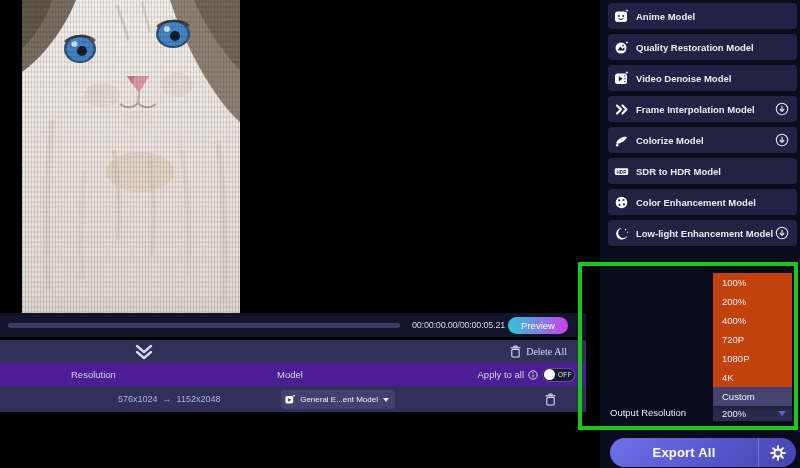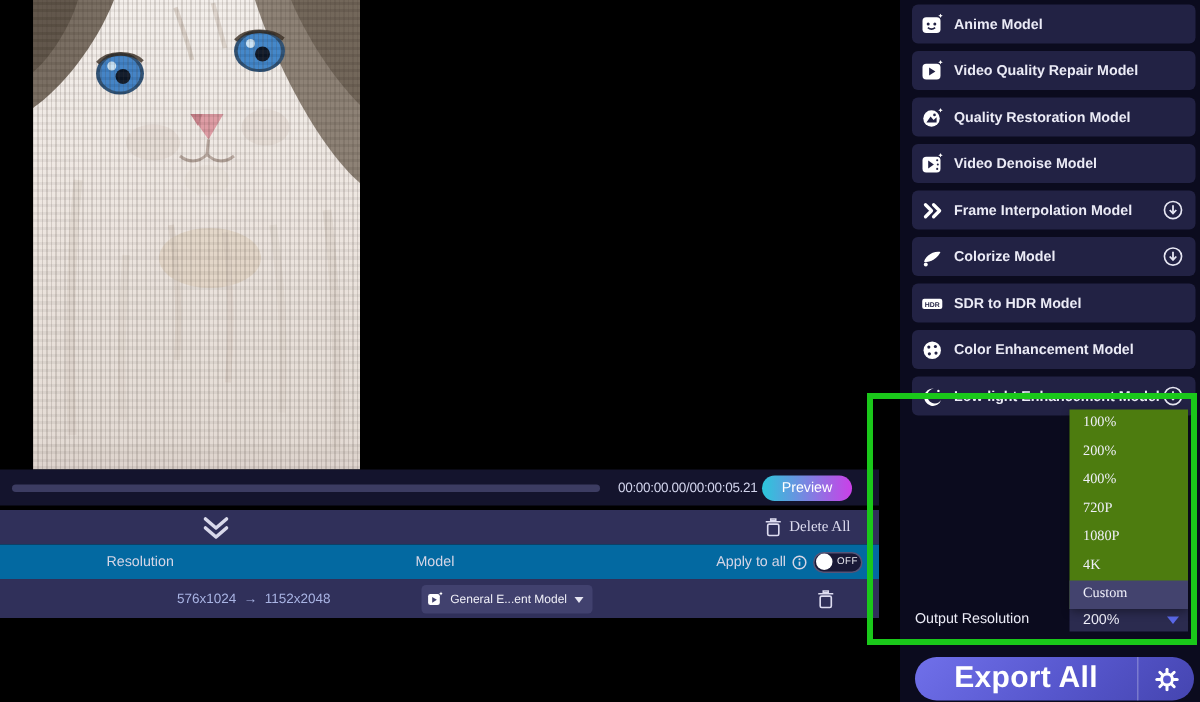--- a/index.html
+++ b/index.html
@@ -25,21 +25,21 @@
   .preview-btn {
     position:absolute; left:508px; top:4px; width:60px; height:17px; border-radius:9px;
     background:linear-gradient(90deg,#2bc7db,#cb40e8); color:#fff; font-size:9.5px;
     text-align:center; line-height:17px; cursor:pointer;
   }
   
   .collapse-bar { position:absolute; left:0; top:340px; width:586px; height:23px; background:#30305a;font-family:Liberation Serif, serif; }
   .collapse-toggle { position:absolute; left:133px; top:4px; width:22px; height:16px; cursor:pointer; }
   .delete-all { position:absolute; right:19px; top:0; height:23px; display:flex; align-items:center; gap:5px; color:#dddcf0; font-size:10px; cursor:pointer; }
   
-  .table-header { position:absolute; left:0; top:363px; width:586px; height:23px; background:#0369a1; color:#d6d6e6; font-size:9.5px;padding-left:20px; }
+  .table-header { position:absolute; left:0; top:363px; width:586px; height:23px; background:#4c1d95; color:#d6d6e6; font-size:9.5px;padding-left:20px; }
   .col-resolution { position:absolute; left:71px; top:0; line-height:23px; }
   .col-model { position:absolute; left:277px; top:0; line-height:23px; }
   .apply-group { position:absolute; right:11px; top:0; height:23px; display:flex; align-items:center; gap:4px; }
   .toggle { width:33px; height:14px; border-radius:7px; background:#191936; border:1px solid #555578; display:flex; align-items:center; cursor:pointer; }
   .toggle-knob { width:11px; height:11px; border-radius:50%; background:#fff; margin-left:1px; flex:none; }
   .toggle-label { font-size:6.5px; color:#e8e8f0; margin-left:3px; letter-spacing:.3px; }
   
   .queue-row { position:absolute; left:0; top:386px; width:586px; height:26px; background:#30305a; }
   .row-res { position:absolute; left:71px; top:0; height:26px; display:flex; align-items:center; gap:5px; font-size:9px; color:#a9b4e4;margin-left:47px; }
   .model-select {
@@ -49,32 +49,32 @@
   .model-select-label { font-size:8px; color:#f0f0f8; white-space:nowrap; }
   .caret-down { width:0; height:0; border-left:3.5px solid transparent; border-right:3.5px solid transparent; border-top:4.5px solid #e6e6f2; margin-left:auto; }
   .row-trash { position:absolute; left:545px; top:7px; cursor:pointer; }
   
   .sidebar { position:absolute; left:600px; top:0; width:200px; height:468px; background:#0b0b1e; }
   .model-list { position:absolute; left:8px; top:3px; width:189px; display:flex; flex-direction:column; gap:5px; }
   .model-item { height:26px; background:#222244; border-radius:4px; display:flex; align-items:center; padding:0 8px 0 6px; cursor:pointer; }
   .mi-icon { width:15px; height:15px; margin-right:7px; flex:none; }
   .mi-label { font-size:9.5px; font-weight:600; color:#ebebf6; white-space:nowrap; }
   .mi-download { margin-left:auto; width:14px; height:14px; flex:none; cursor:pointer; }
-  .dropdown-list { position:absolute; left:113px; top:273px; width:79px; background:#4d7c0f; z-index:5; box-shadow:0 2px 6px rgba(0,0,0,.4);font-family:Liberation Serif, serif; }
+  .dropdown-list { position:absolute; left:113px; top:273px; width:79px; background:#c2410c; z-index:5; box-shadow:0 2px 6px rgba(0,0,0,.4); }
   .dd-item { height:19px; line-height:19px; padding-left:9px; font-size:9.5px; color:#f0f0fa; cursor:pointer; }
   .dd-item.highlight { background:#43436e; }
   .output-label { position:absolute; left:10px; top:405px; height:16px; line-height:16px; font-size:9.5px; color:#ebebf6; }
   .dd-select { position:absolute; left:113px; top:405px; width:79px; height:16px; background:#2b2b4f; display:flex; align-items:center; padding:0 6px 0 9px; font-size:9.5px; color:#f0f0fa; cursor:pointer; }
   .dd-select .sel-caret { margin-left:auto; width:0; height:0; border-left:4px solid transparent; border-right:4px solid transparent; border-top:5px solid #5a68e8; }
   .export-btn {
     position:absolute; left:10px; top:438px; width:186px; height:29px; border-radius:15px;
     background:linear-gradient(135deg,#7070ea 0%,#5656cc 55%,#4545b0 100%);
     display:flex; align-items:center; color:#fff; cursor:pointer;
   }
-  .export-label { flex:1; text-align:center; font-size:20px; font-weight:bold; letter-spacing:.2px; }
+  .export-label { flex:1; text-align:center; font-size:13px; font-weight:bold; letter-spacing:.2px; }
   .export-divider { width:1px; height:29px; background:rgba(255,255,255,.25); }
   .export-gear { width:37px; height:29px; display:flex; align-items:center; justify-content:center; cursor:pointer; }
   
   .highlight-rect { position:absolute; left:578px; top:262px; width:220px; height:168px; border:4px solid #1ac81a; z-index:10; pointer-events:none; }
 </style>
 </head>
 <body>
 
 <div id="app">
 
@@ -198,28 +198,20 @@
         <svg class="mi-icon" viewBox="0 0 15 15">
           <rect x="1" y="2.5" width="12" height="10.5" rx="2.5" fill="#fff"></rect>
           <circle cx="4.8" cy="7" r="1" fill="#222244"></circle>
             <circle cx="9.2" cy="7" r="1" fill="#222244"></circle>
           <path d="M4.6,9.4 Q7,11.4 9.4,9.4" stroke="#222244" stroke-width="1.2" fill="none"></path>
           <path d="M13,0 l0.45,1.05 1.05,0.45 -1.05,0.45 -0.45,1.05 -0.45,-1.05 -1.05,-0.45 1.05,-0.45 Z" fill="#fff"></path>
         </svg>
         <span class="mi-label">Anime Model</span>
       </div>
 
-      <div class="model-item">
-        <svg class="mi-icon" viewBox="0 0 15 15">
-          <rect x="1" y="2.5" width="12" height="10.5" rx="2.5" fill="#fff"></rect>
-          <polygon points="5.4,5 9.6,7.7 5.4,10.4" fill="#222244"></polygon>
-          <path d="M13,0 l0.45,1.05 1.05,0.45 -1.05,0.45 -0.45,1.05 -0.45,-1.05 -1.05,-0.45 1.05,-0.45 Z" fill="#fff"></path>
-        </svg>
-        <span class="mi-label">Video Quality Repair Model</span>
-      </div>
 
       <div class="model-item">
         <svg class="mi-icon" viewBox="0 0 15 15">
           <circle cx="7" cy="8" r="5.5" fill="#fff"></circle>
           <polygon points="3.6,10.6 6.4,6.6 8.4,9 10.4,7.2 10.4,10.6" fill="#222244"></polygon>
           <circle cx="9" cy="5.6" r="0.9" fill="#222244"></circle>
           <path d="M13,1 l0.45,1.05 1.05,0.45 -1.05,0.45 -0.45,1.05 -0.45,-1.05 -1.05,-0.45 1.05,-0.45 Z" fill="#fff"></path>
         </svg>
         <span class="mi-label">Quality Restoration Model</span>
       </div>

